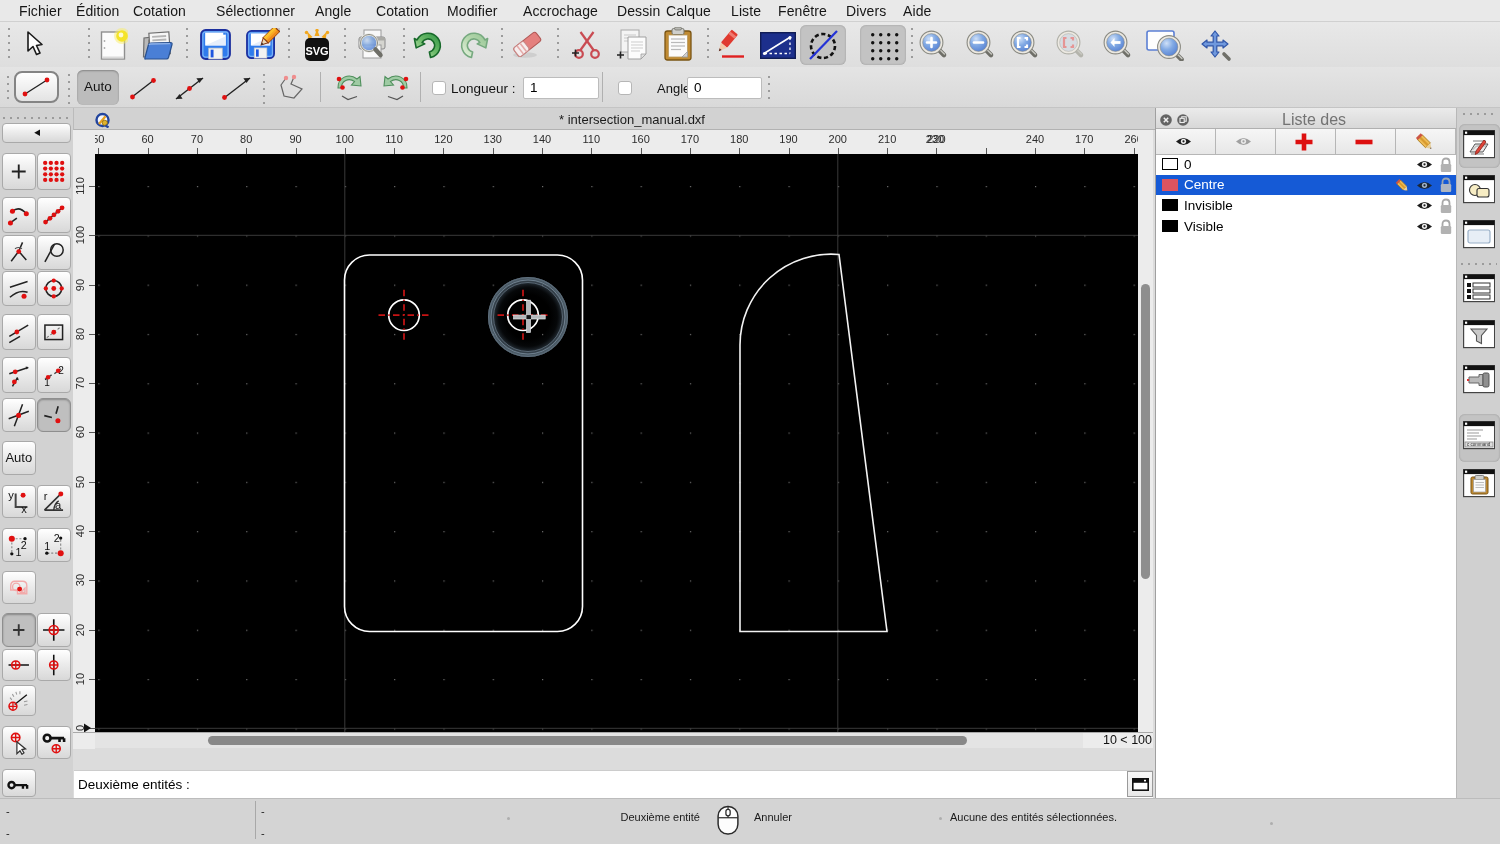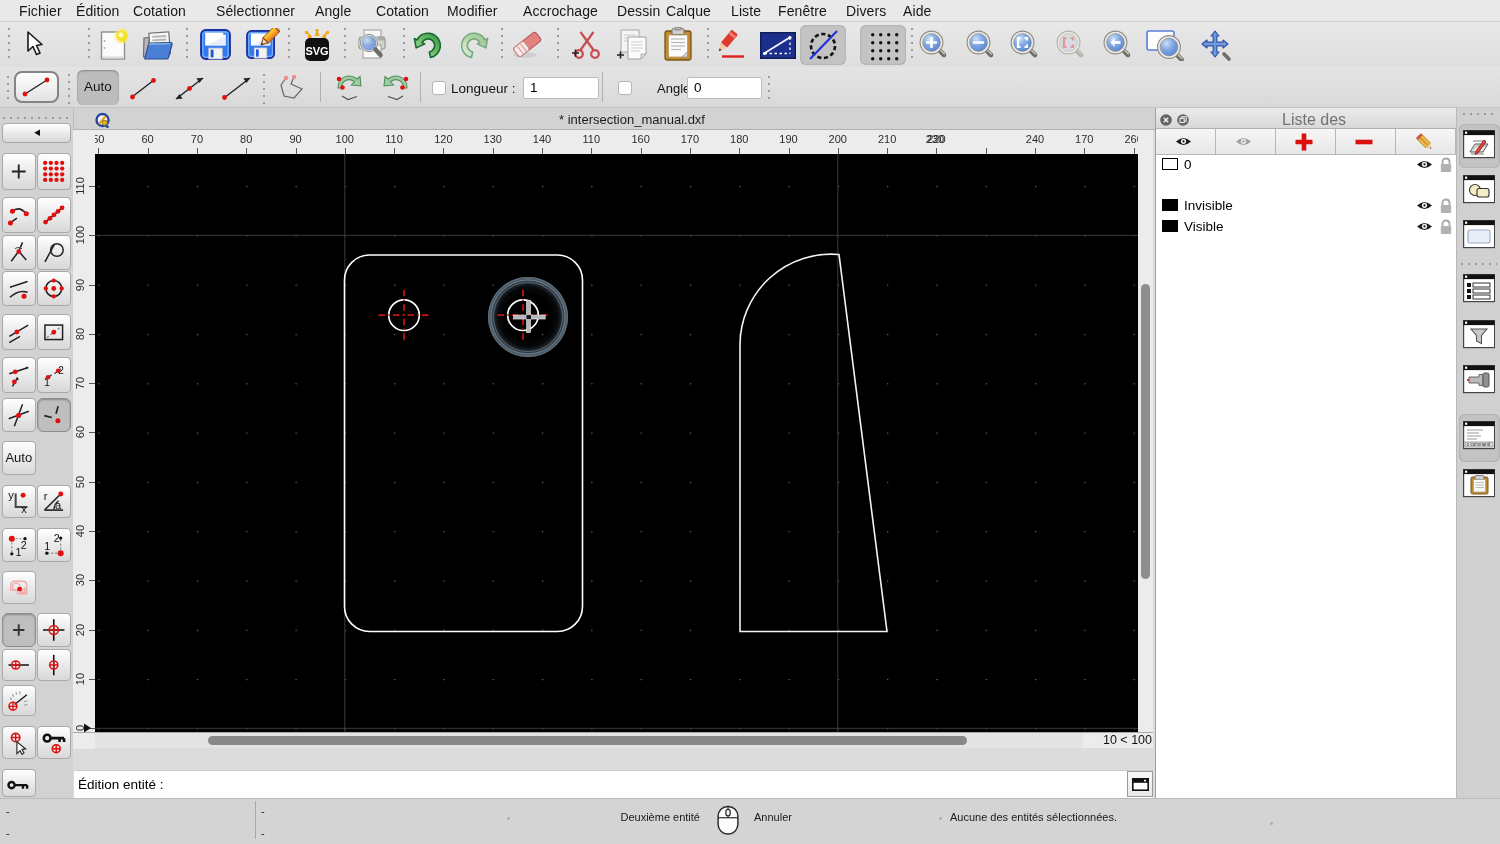--- a/index.html
+++ b/index.html
@@ -821,21 +821,21 @@
 </svg>
 </div>
 <div id="vsb">
       <div class="thumb"></div>
     </div>
 <div id="hsbrow">
       <div id="hsb-corner"></div>
       <div id="hsb-thumb"></div>
       <div id="zoomlabel">10 &lt; 100</div>
     </div>
-<div id="cmdrow2">Édition entité :</div>
+<div id="cmdrow2">Deuxième entités :</div>
 <div id="cmdbtn">
       <svg style="position:absolute;left:4px;top:6px" width="17" height="13" viewBox="0 0 17 13">
         <rect x="0.8" y="0.8" width="15.4" height="11.4" fill="#fff" stroke="#111" stroke-width="1.6"></rect>
         <rect x="0.8" y="0.8" width="15.4" height="4" fill="#111"></rect>
         <rect x="12" y="1.8" width="2" height="1.6" fill="#fff"></rect>
       </svg>
     </div>
 
 <div id="rpanel">
 <div id="rphead"></div>
@@ -895,20 +895,44 @@
         <svg style="position:absolute;left:260px;top:4px" width="18" height="14" viewBox="0 0 18 14">
           <path d="M1 6.5 Q8.5 -0.5 16 6.5 Q8.5 13.5 1 6.5 Z" fill="#1c1c1c"></path>
           <circle cx="8.5" cy="6.3" r="2.6" fill="#ececec"></circle>
           <circle cx="8.5" cy="6.3" r="1.1" fill="#1c1c1c"></circle>
         </svg>
         <svg style="position:absolute;left:283px;top:2.5px" width="14" height="16" viewBox="0 0 14 16">
           <path d="M3.5 7 V5 Q3.5 1.5 7 1.5 Q10.5 1.5 10.5 5 V7" fill="none" stroke="#a8a8a8" stroke-width="1.8"></path>
           <rect x="1.8" y="7" width="10.4" height="8" rx="1.2" fill="#b2b2b2"></rect>
         </svg>
       </div>
+<div class="lrow sel" style="top:66.7px">
+        <div class="swatch" style="background:#dc5460;"></div>
+        <span style="position:absolute;left:28px;top:2.5px">Centre</span>
+        <svg style="position:absolute;left:239px;top:3px" width="18" height="15" viewBox="0 0 18 15">
+          <g transform="scale(0.8)">
+            <g transform="rotate(-45 9 9)">
+              <rect x="5.5" y="3" width="6.5" height="11" fill="#eebb55" stroke="#a97818" stroke-width="0.8"></rect>
+              <rect x="7.7" y="3" width="2.1" height="11" fill="#d89a2e"></rect>
+              <rect x="5.5" y="1" width="6.5" height="2.6" fill="#cc5544"></rect>
+              <path d="M5.5 14 L8.75 18.5 L12 14 Z" fill="#e8cf9a"></path>
+              <path d="M8 17.4 L8.75 18.5 L9.5 17.4 Z" fill="#433"></path>
+            </g>
+          </g>
+        </svg>
+        <svg style="position:absolute;left:260px;top:4px" width="18" height="14" viewBox="0 0 18 14">
+          <path d="M1 6.5 Q8.5 -0.5 16 6.5 Q8.5 13.5 1 6.5 Z" fill="#1d2734"></path>
+          <circle cx="8.5" cy="6.3" r="2.6" fill="#9fb0c4"></circle>
+          <circle cx="8.5" cy="6.3" r="1.1" fill="#1d2734"></circle>
+        </svg>
+        <svg style="position:absolute;left:283px;top:2.5px" width="14" height="16" viewBox="0 0 14 16">
+          <path d="M3.5 7 V5 Q3.5 1.5 7 1.5 Q10.5 1.5 10.5 5 V7" fill="none" stroke="#9aa4b2" stroke-width="1.8"></path>
+          <rect x="1.8" y="7" width="10.4" height="8" rx="1.2" fill="#aeb6c2"></rect>
+        </svg>
+      </div>
 <div class="lrow" style="top:87.4px">
         <div class="swatch" style="background:#000;"></div>
         <span style="position:absolute;left:28px;top:2.5px">Invisible</span>
         <svg style="position:absolute;left:260px;top:4px" width="18" height="14" viewBox="0 0 18 14">
           <path d="M1 6.5 Q8.5 -0.5 16 6.5 Q8.5 13.5 1 6.5 Z" fill="#1c1c1c"></path>
           <circle cx="8.5" cy="6.3" r="2.6" fill="#ececec"></circle>
           <circle cx="8.5" cy="6.3" r="1.1" fill="#1c1c1c"></circle>
         </svg>
         <svg style="position:absolute;left:283px;top:2.5px" width="14" height="16" viewBox="0 0 14 16">
           <path d="M3.5 7 V5 Q3.5 1.5 7 1.5 Q10.5 1.5 10.5 5 V7" fill="none" stroke="#a8a8a8" stroke-width="1.8"></path>

